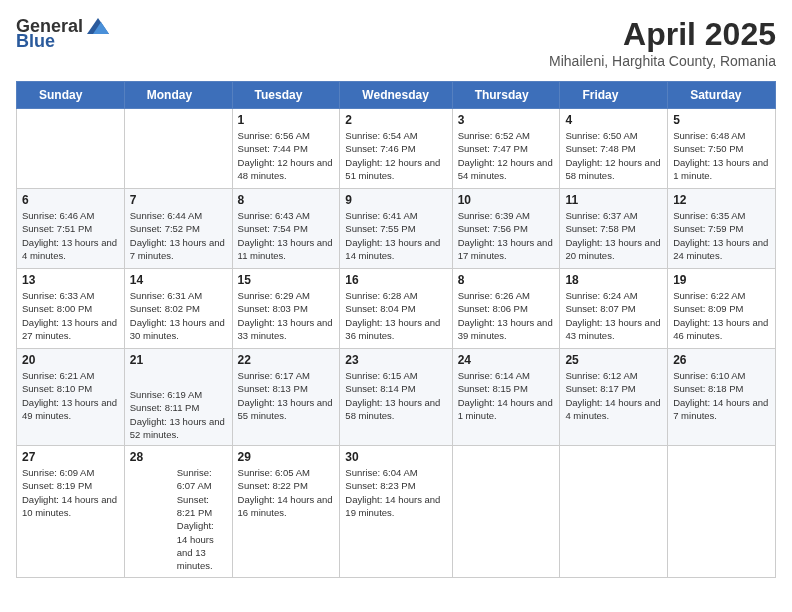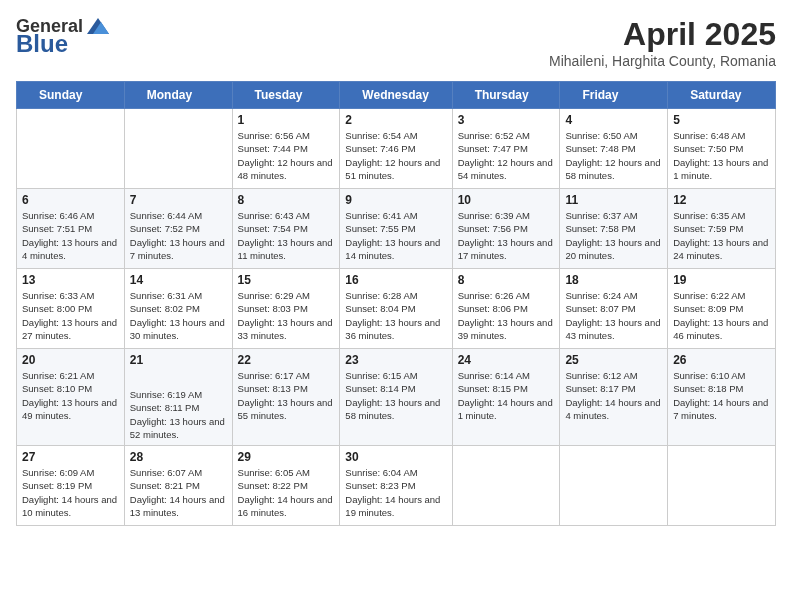--- a/index.html
+++ b/index.html
@@ -20,21 +20,21 @@
       display: flex;
       align-items: center;
       gap: 4px;
     }
     .logo-text-general {
       font-size: 18px;
       font-weight: bold;
       color: #333;
     }
     .logo-text-blue {
-      font-size: 24px;
+      font-size: 18px;
       font-weight: bold;
       color: #2a5a9c;
     }
     .title-area {
       text-align: right;
     }
     .month-title {
       font-size: 32px;
       font-weight: bold;
       color: #2c2c2c;
@@ -289,21 +289,21 @@
       </tr>
       <tr>
         <td>
           <span class="day-number">27</span>
           <div class="day-info" style="white-space: pre-line;">Sunrise: 6:09 AM
 Sunset: 8:19 PM
 Daylight: 14 hours and 10 minutes.</div>
         </td>
         <td>
           <span class="day-number">28</span>
-          <div class="day-info" style="white-space: pre-line;">Sunrise: 6:07 AM
+          <div class="day-info" style="white-space: pre-line; margin-left: 47px;">Sunrise: 6:07 AM
 Sunset: 8:21 PM
 Daylight: 14 hours and 13 minutes.</div>
         </td>
         <td>
           <span class="day-number">29</span>
           <div class="day-info" style="white-space: pre-line;">Sunrise: 6:05 AM
 Sunset: 8:22 PM
 Daylight: 14 hours and 16 minutes.</div>
         </td>
         <td>

